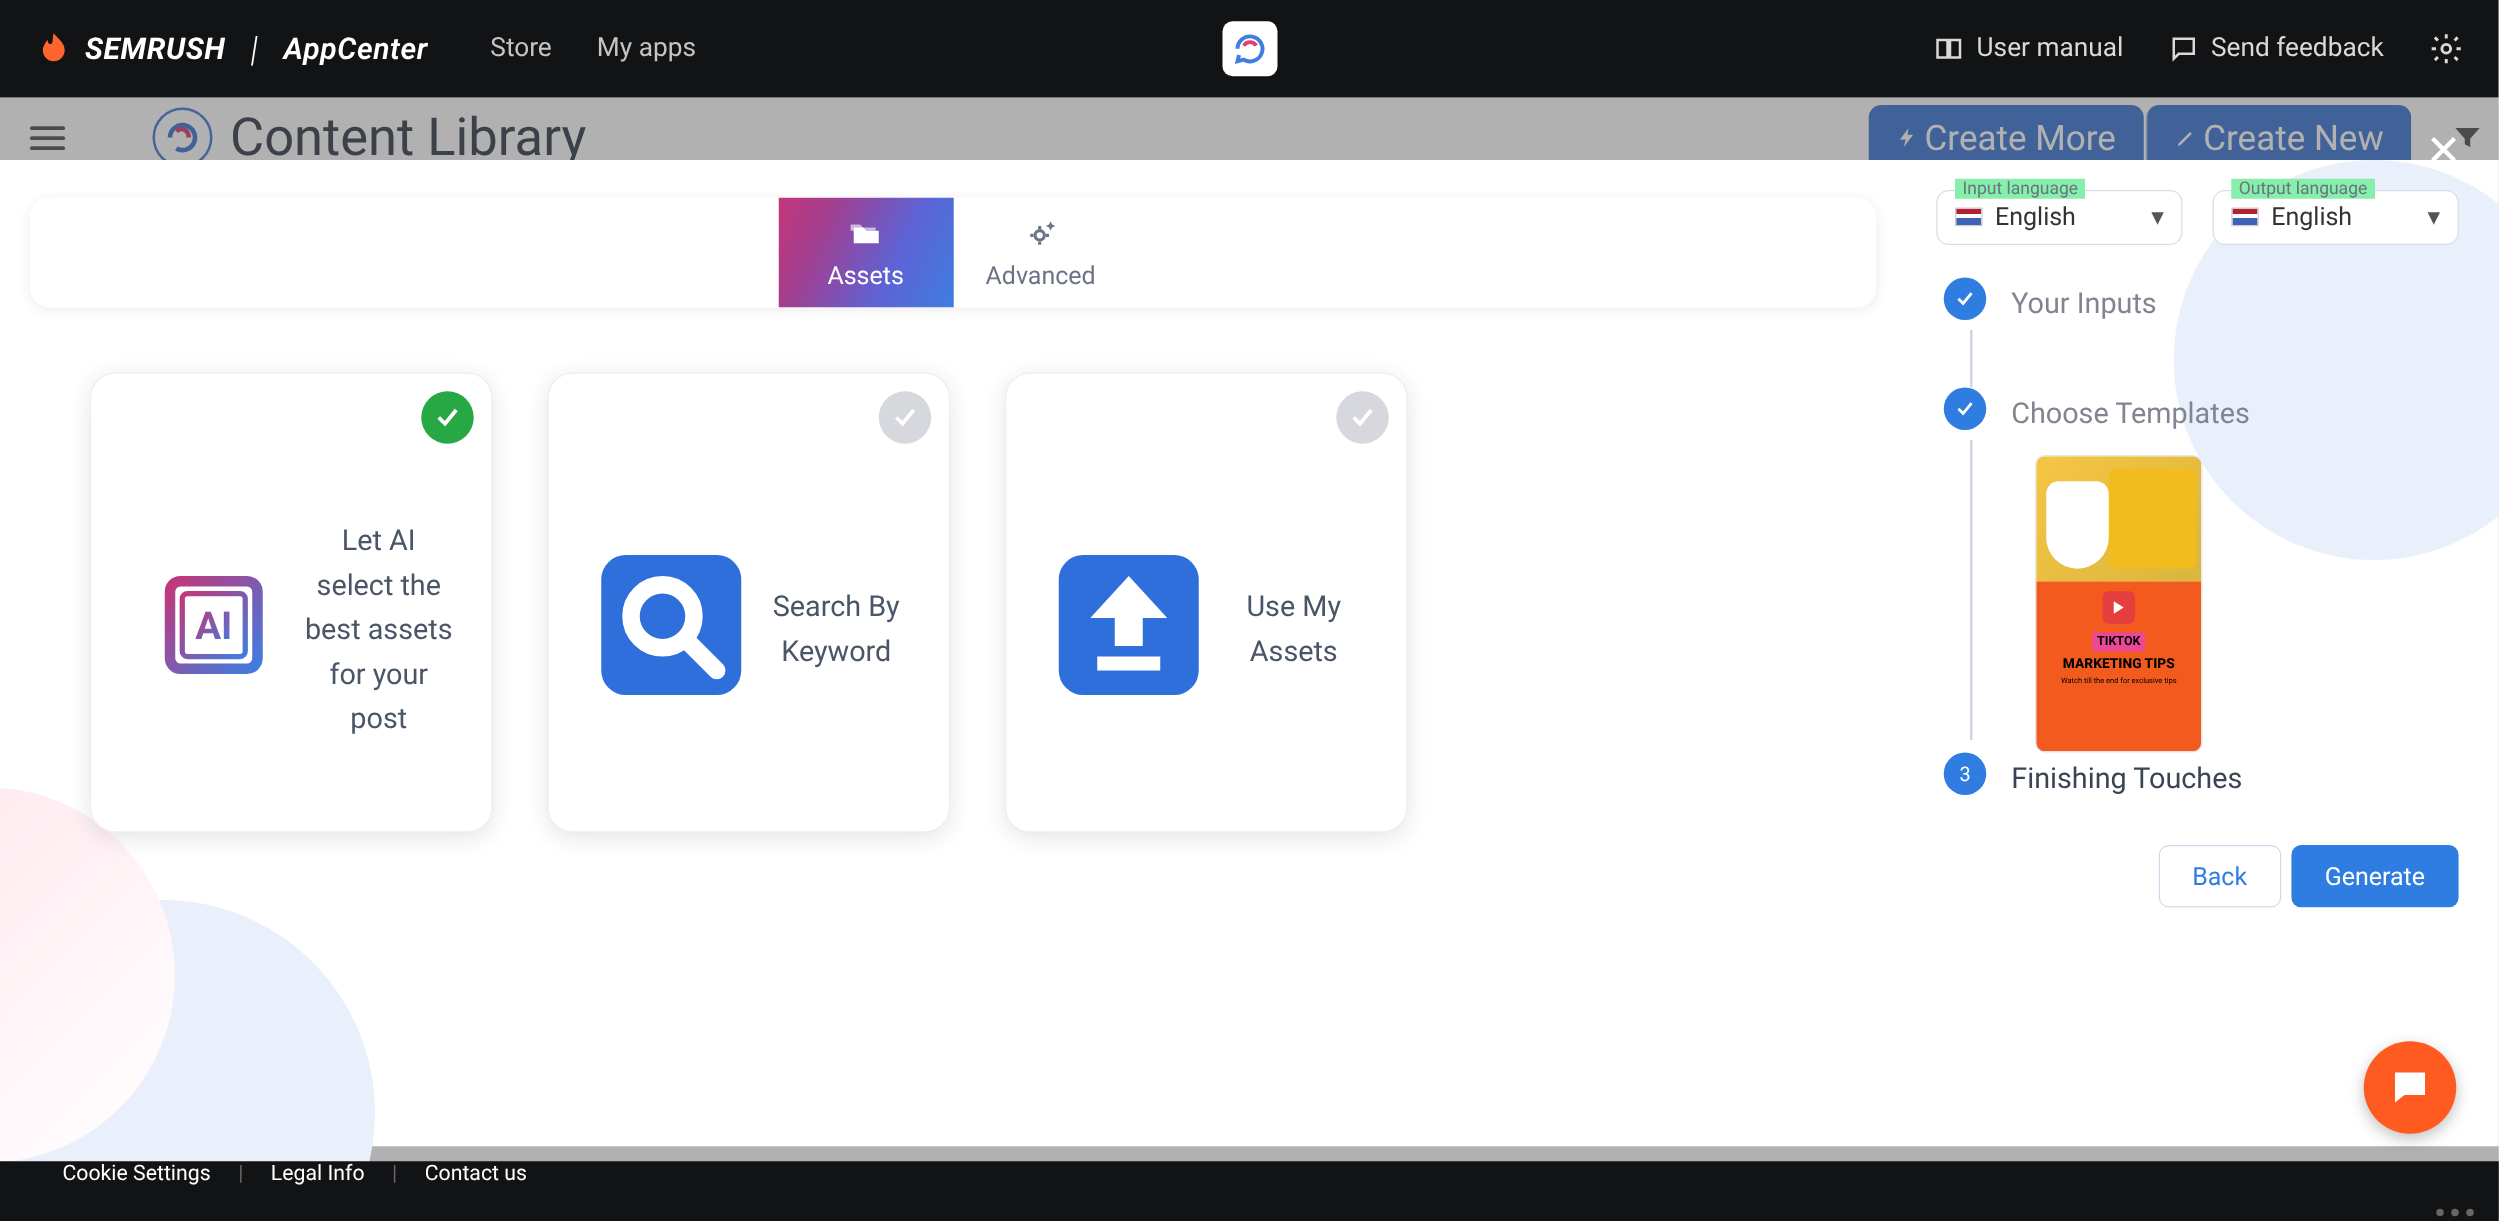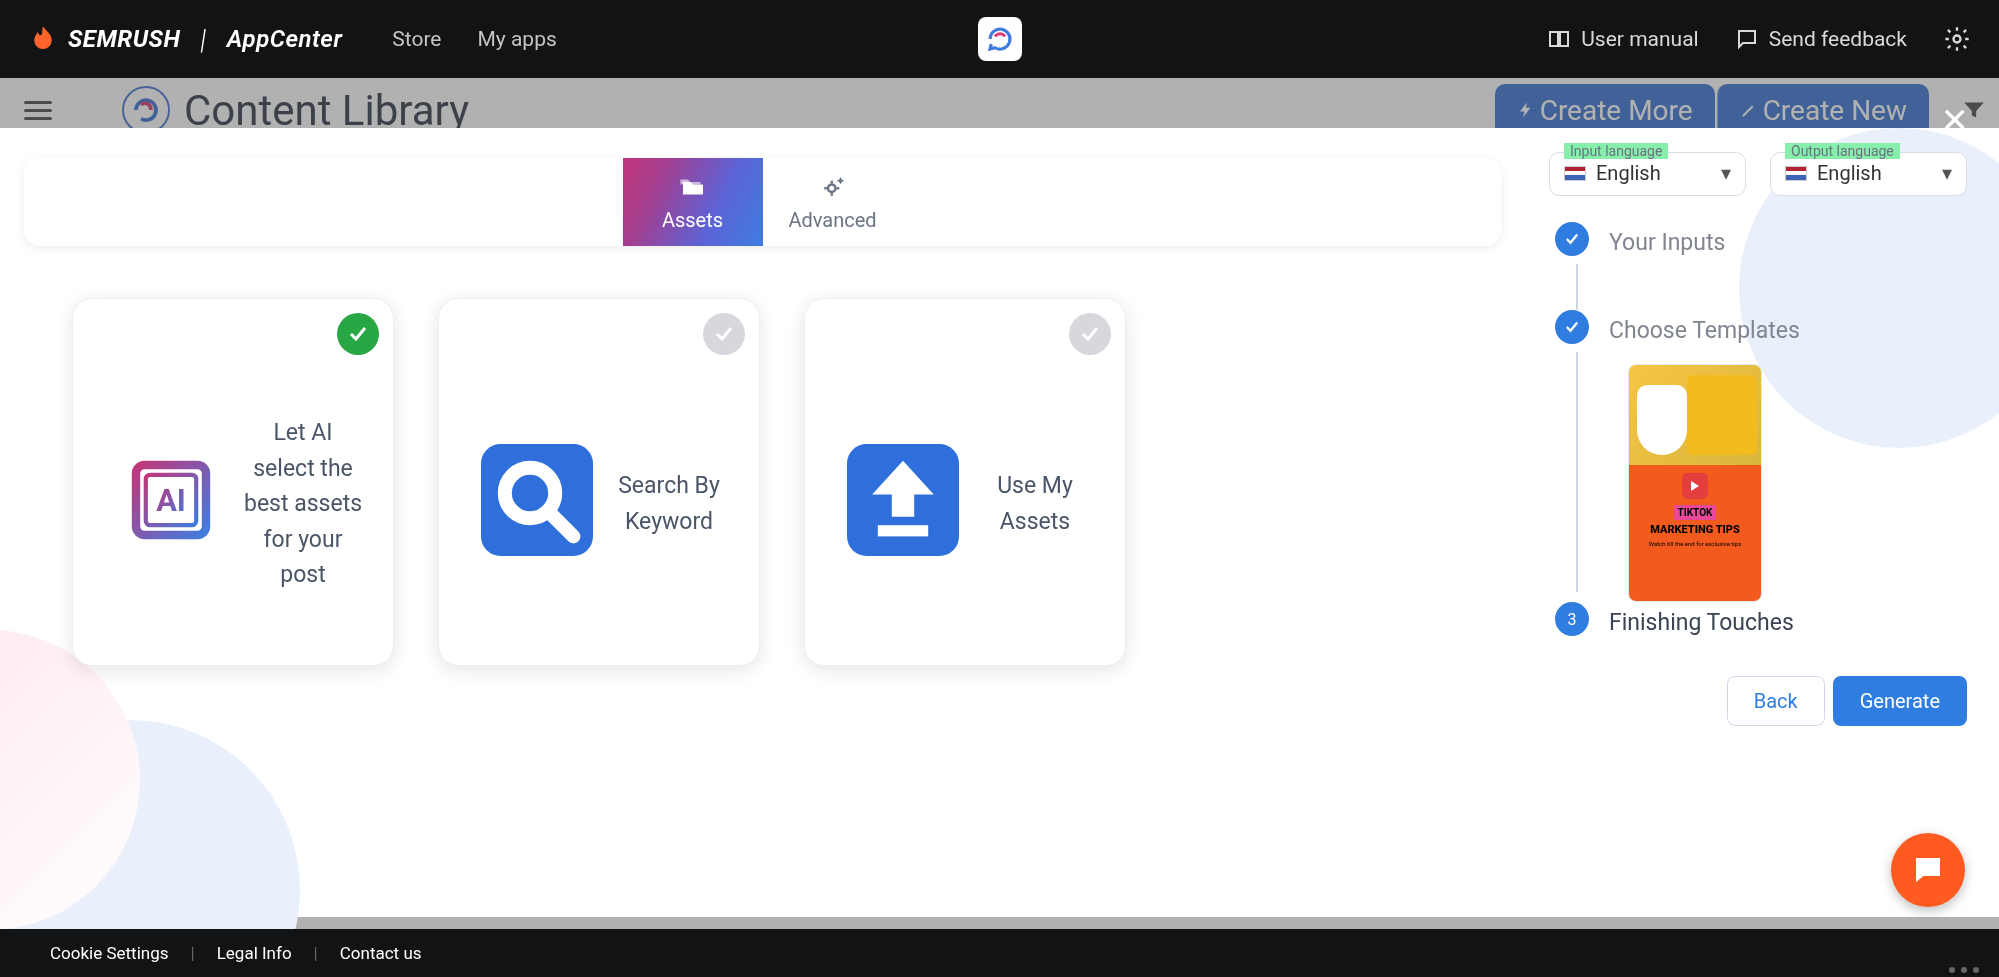--- a/index.html
+++ b/index.html
@@ -240,21 +240,21 @@
 .btn-back { background:#fff; color:#2f7de0; border-color:#cfd9ea;}
 .btn-gen { background:#2f7de0; color:#fff;}
 
 
 .footer {
   position:absolute;
   left:0; right:0; bottom:0;
   height: 48px;
   background:#121315;
   display:flex;
-  align-items:center;
+  align-items:flex-start;
   padding: 0 50px;
   gap: 22px;
   color:#fff;
   font-size: 17px;
   z-index: 200;
 }
 .footer .fsep { color:#666;}
 .footer-dots { position:absolute; right:20px; bottom:4px; display:flex; gap:6px;}
 .footer-dots span { width:6px; height:6px; background:#666; border-radius:50%;}
 

